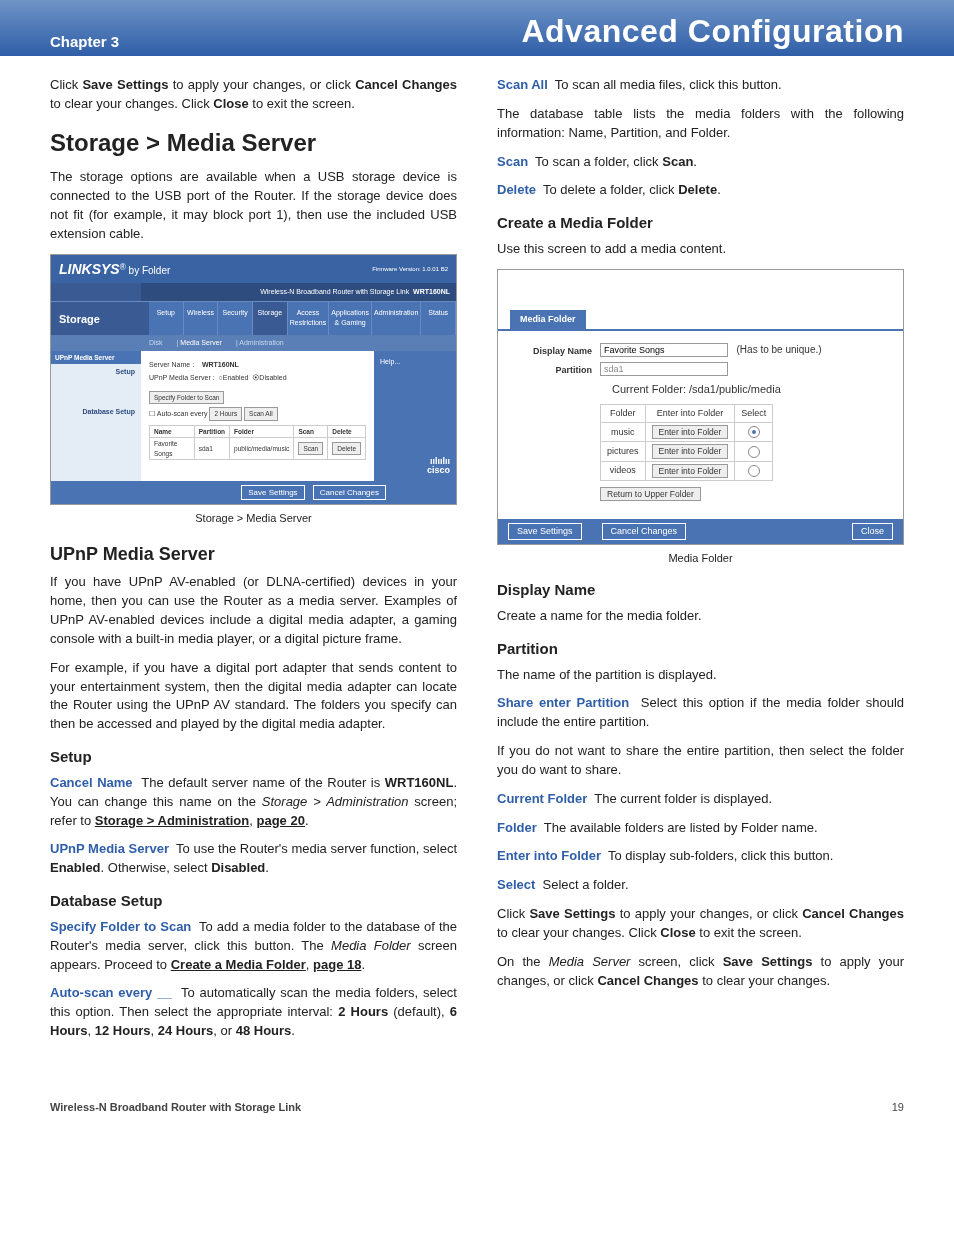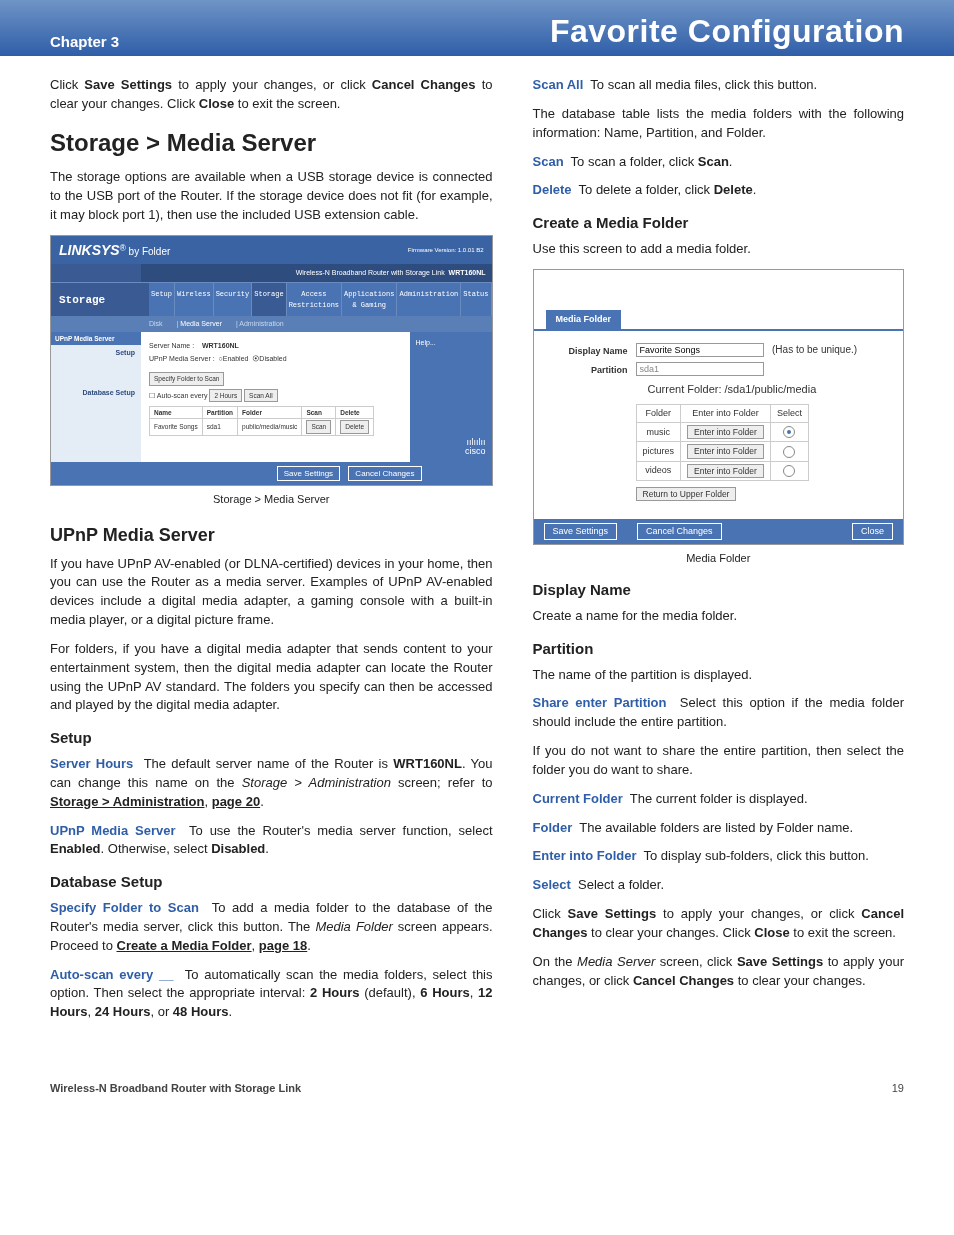--- a/index.html
+++ b/index.html
@@ -111,21 +111,20 @@
   .ss1-tabsrow .spacer { width: 90px; background:#3a5a93; }
   .ss1-tabsrow .model {
     flex: 1;
     text-align: right;
     padding: 4px 6px;
     background: #2e4c7e;
     font-size: 7px;
   }
   .ss1-navrow {
     display: flex;
-    font-family: Liberation Mono, monospace;
   }
   .ss1-navrow .left {
     width: 90px;
     background: #3a5a93;
     color: #fff;
     font-weight: bold;
     font-size: 11px;
     padding: 10px 0 0 8px;
   }
   .ss1-navrow .tabs {
@@ -197,21 +196,21 @@
     color: #fff;
     font-size: 7px;
     padding: 6px;
     position: relative;
   }
   .ss1-right .cisco {
     position: absolute;
     bottom: 6px;
     right: 6px;
     font-size: 9px;
-    font-weight: normal;
+    font-weight: bold;
     text-align: right;
     line-height: 1;
   }
   .ss1-foot {
     background: #4a73b3;
     color: #fff;
     text-align: right;
     padding: 4px 70px 4px 0;
     font-size: 8px;
   }
@@ -312,21 +311,21 @@
     border: 1px solid #fff;
     padding: 1px 8px;
   }
   .ss2-foot .spacer { flex: 1; border: none; }
 </style>
 </head>
 <body>
 
 <div class="header-bar">
   <div class="chapter">Chapter 3</div>
-  <div class="title">Favorite Configuration</div>
+  <div class="title">Advanced Configuration</div>
 </div>
 
 <div class="page">
 
   <div class="col">
     <p>Click <b>Save Settings</b> to apply your changes, or click <b>Cancel Changes</b> to clear your changes. Click <b>Close</b> to exit the screen.</p>
     <h2 class="section">Storage &gt; Media Server</h2>
     <p>The storage options are available when a USB storage device is connected to the USB port of the Router. If the storage device does not fit (for example, it may block port 1), then use the included USB extension cable.</p>
 
     <div class="ss1">
@@ -394,39 +393,39 @@
       </div>
       <div class="ss1-foot">
         <span>Save Settings</span>
         <span>Cancel Changes</span>
       </div>
     </div>
     <div class="caption">Storage &gt; Media Server</div>
 
     <h3 class="sub">UPnP Media Server</h3>
     <p>If you have UPnP AV-enabled (or DLNA-certified) devices in your home, then you can use the Router as a media server. Examples of UPnP AV-enabled devices include a digital media adapter, a gaming console with a built-in media player, or a digital picture frame.</p>
-    <p>For folders, if you have a digital media adapter that sends content to your entertainment system, then the digital media adapter can locate the Router using the UPnP AV standard. The folders you specify can then be accessed and played by the digital media adapter.</p>
+    <p>For example, if you have a digital port adapter that sends content to your entertainment system, then the digital media adapter can locate the Router using the UPnP AV standard. The folders you specify can then be accessed and played by the digital media adapter.</p>
 
     <h4 class="subsub">Setup</h4>
-    <p><span class="term">Server Hours</span>&nbsp; The default server name of the Router is <b>WRT160NL</b>. You can change this name on the <i>Storage &gt; Administration</i> screen; refer to <span class="ulink">Storage &gt; Administration</span>, <span class="ulink">page 20</span>.</p>
+    <p><span class="term">Cancel Name</span>&nbsp; The default server name of the Router is <b>WRT160NL</b>. You can change this name on the <i>Storage &gt; Administration</i> screen; refer to <span class="ulink">Storage &gt; Administration</span>, <span class="ulink">page 20</span>.</p>
     <p><span class="term">UPnP Media Server</span>&nbsp; To use the Router's media server function, select <b>Enabled</b>. Otherwise, select <b>Disabled</b>.</p>
 
     <h4 class="subsub">Database Setup</h4>
     <p><span class="term">Specify Folder to Scan</span>&nbsp; To add a media folder to the database of the Router's media server, click this button. The <i>Media Folder</i> screen appears. Proceed to <span class="ulink">Create a Media Folder</span>, <span class="ulink">page 18</span>.</p>
     <p><span class="term">Auto-scan every __</span>&nbsp; To automatically scan the media folders, select this option. Then select the appropriate interval: <b>2 Hours</b> (default), <b>6 Hours</b>, <b>12 Hours</b>, <b>24 Hours</b>, or <b>48 Hours</b>.</p>
   </div>
 
   <div class="col">
     <p><span class="term">Scan All</span>&nbsp; To scan all media files, click this button.</p>
     <p>The database table lists the media folders with the following information: Name, Partition, and Folder.</p>
     <p><span class="term">Scan</span>&nbsp; To scan a folder, click <b>Scan</b>.</p>
     <p><span class="term">Delete</span>&nbsp; To delete a folder, click <b>Delete</b>.</p>
 
     <h4 class="subsub">Create a Media Folder</h4>
-    <p>Use this screen to add a media folder.</p>
+    <p>Use this screen to add a media content.</p>
 
     <div class="ss2">
       <span class="ss2-tab">Media Folder</span>
       <div class="ss2-body">
         <div class="ss2-row">
           <div class="ss2-label">Display Name</div>
           <div class="ss2-field">
             <input type="text" value="Favorite Songs" style="">
             <span class="hint">(Has to be unique.)</span>
           </div>

